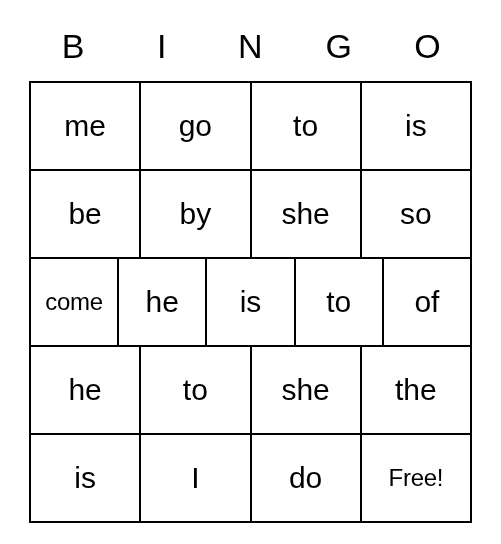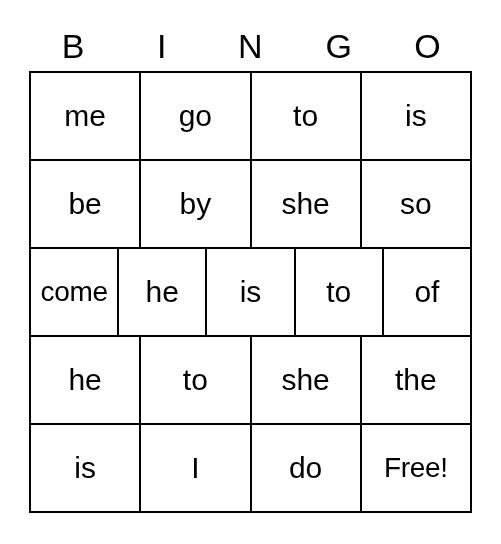--- a/index.html
+++ b/index.html
@@ -41,21 +41,21 @@
     font-size: 34px;
     line-height: 1;
     font-weight: 400;
     letter-spacing: 0.5px;
   }
 
   
   #grid {
     position: absolute;
     left: 29px;
-    top: 71px;
+    top: 81px;
     width: 443px;
     height: 442px;
     box-sizing: border-box;
     border-top: 2px solid #000000;
     border-left: 2px solid #000000;
     display: flex;
     flex-direction: column;
     background: #ffffff;
   }
   .grid-row {
@@ -77,21 +77,21 @@
   }
   .cell-text {
     font-size: 30px;
     line-height: 1;
     white-space: nowrap;
     transform-origin: center center;
     padding: 0 2px;
   }
   
   .cell-text.tight {
-    font-size: 28px;
+    font-size: 24px;
     letter-spacing: -0.3px;
   }
 </style>
 </head>
 <body>
 
 <div id="bingo-card">
 
   <div id="header-row">
     <div class="header-cell">

